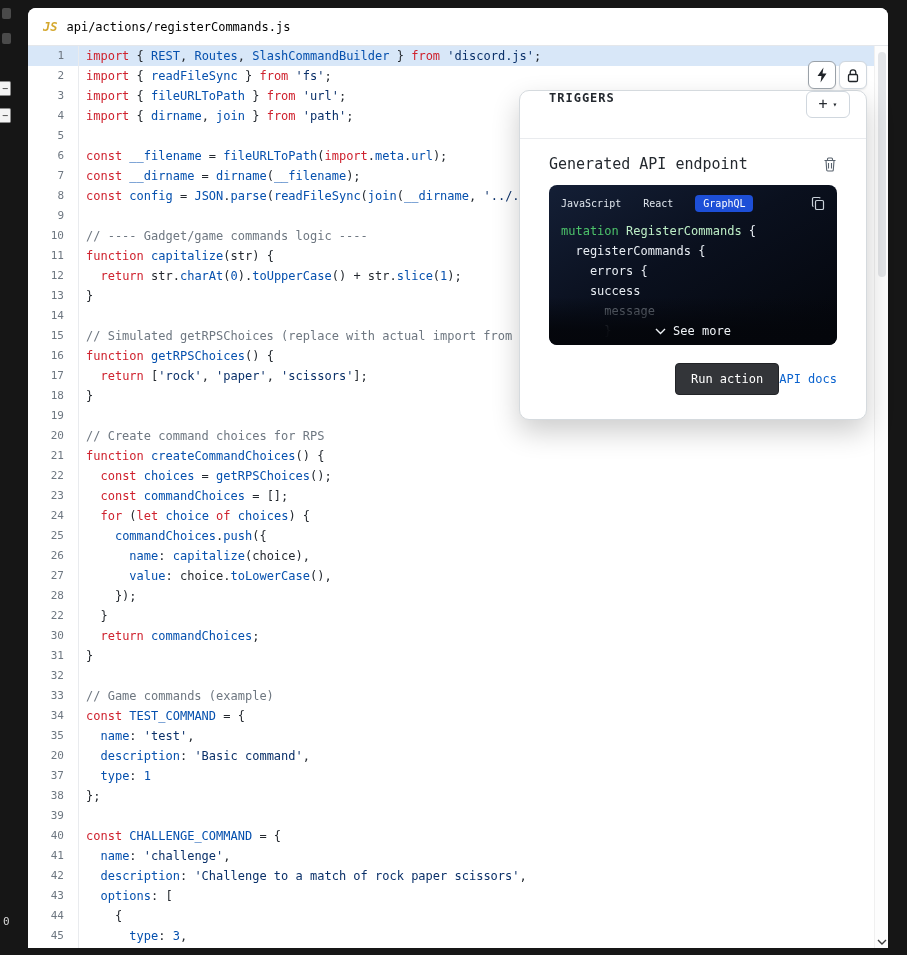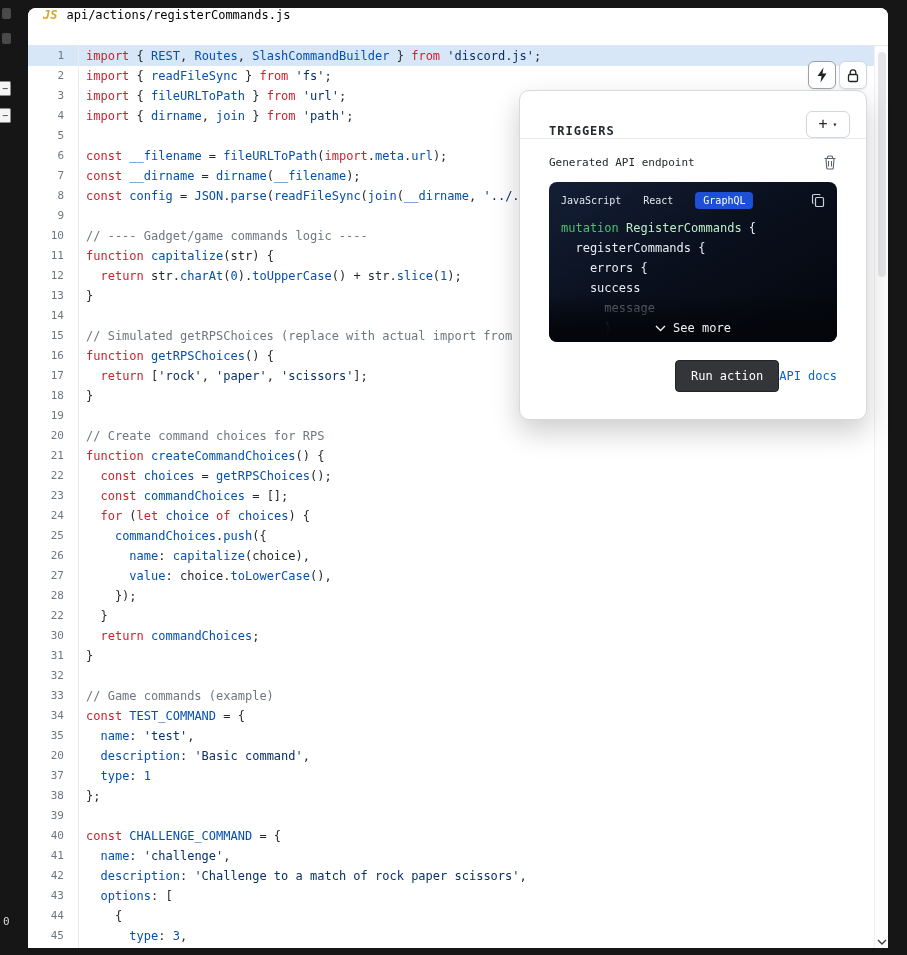--- a/index.html
+++ b/index.html
@@ -10,21 +10,21 @@
   }
   *{box-sizing:border-box}
 
   
   .main-panel{
     position:absolute;left:28px;top:8px;width:860px;height:940px;
     background:#ffffff;border-radius:8px 8px 0 0;overflow:hidden;
   }
   .file-header{
     position:absolute;top:0;left:0;right:0;height:38px;background:#fff;
-    border-bottom:1px solid #e4e7eb;display:flex;gap:9px;
+    border-bottom:1px solid #e4e7eb;display:flex;align-items:center;gap:9px;
     padding:0 15px;z-index:4;
   }
   .js-badge{color:#d4a72c;font-weight:bold;font-style:italic;font-size:12px}
   .file-title{font-size:12px;color:#000000}
 
   .editor{position:absolute;top:38px;left:0;right:14px;bottom:0;background:#fff;overflow:hidden}
   .gutter-sep{position:absolute;left:50px;top:38px;bottom:0;width:1px;background:#e9ebee;z-index:3;pointer-events:none}
   .crow{display:flex;height:20px;line-height:20px;font-size:12px}
   .crow.hl{background:#d8e7f8}
   .gut{flex:0 0 50px;width:50px;padding-right:14px;text-align:right;color:#6e7781;font-size:11px;line-height:20px}
@@ -51,32 +51,32 @@
   .float-btn.lock{left:839px;top:61px}
 
   
   .triggers{
     position:absolute;left:519px;top:90px;width:348px;height:330px;background:#fff;
     border:1px solid #d5dade;border-radius:10px;z-index:15;
     box-shadow:0 12px 28px rgba(0,0,0,.20);
   }
   .tp-header{
     position:absolute;top:0;left:0;right:0;height:48px;border-bottom:1px solid #e9ebee;
-    display:flex;align-items:flex-end;justify-content:space-between;padding:0 16px 0 29px;
+    display:flex;align-items:flex-start;justify-content:space-between;padding:0 16px 0 29px;
   }
   .tp-title{font-size:12px;font-weight:bold;letter-spacing:1px;color:#24292f}
   .add-btn{
     width:44px;height:27px;border:1px solid #d0d7de;border-radius:6px;background:#fff;
     display:flex;align-items:center;justify-content:center;gap:5px;cursor:pointer;
   }
   .add-plus{font-size:15px;color:#24292f;line-height:1}
   .add-caret{font-size:8px;color:#24292f}
   .tp-body{position:absolute;top:48px;left:0;right:0;bottom:0;padding:16px 29px 18px}
   .endpoint-row{display:flex;align-items:center;justify-content:space-between}
-  .endpoint-title{font-size:11px;color:#24292f}
+  .endpoint-title{font-size:15px;color:#24292f}
 
   .gql{
     margin-top:12px;height:160px;border-radius:8px;position:relative;overflow:hidden;
     background:linear-gradient(150deg,#141f36 0%,#0a101e 45%,#04060b 100%);
     padding:10px 12px;
   }
   .gtabs{display:flex;align-items:center;font-size:10px;color:#dfe5ec}
   .tabwrap{display:flex;align-items:center;gap:22px}
   .gtab{cursor:pointer;padding:3px 0}
   .gtab.active{background:#1d4fd7;color:#fff;padding:3px 8px;border-radius:4px}

